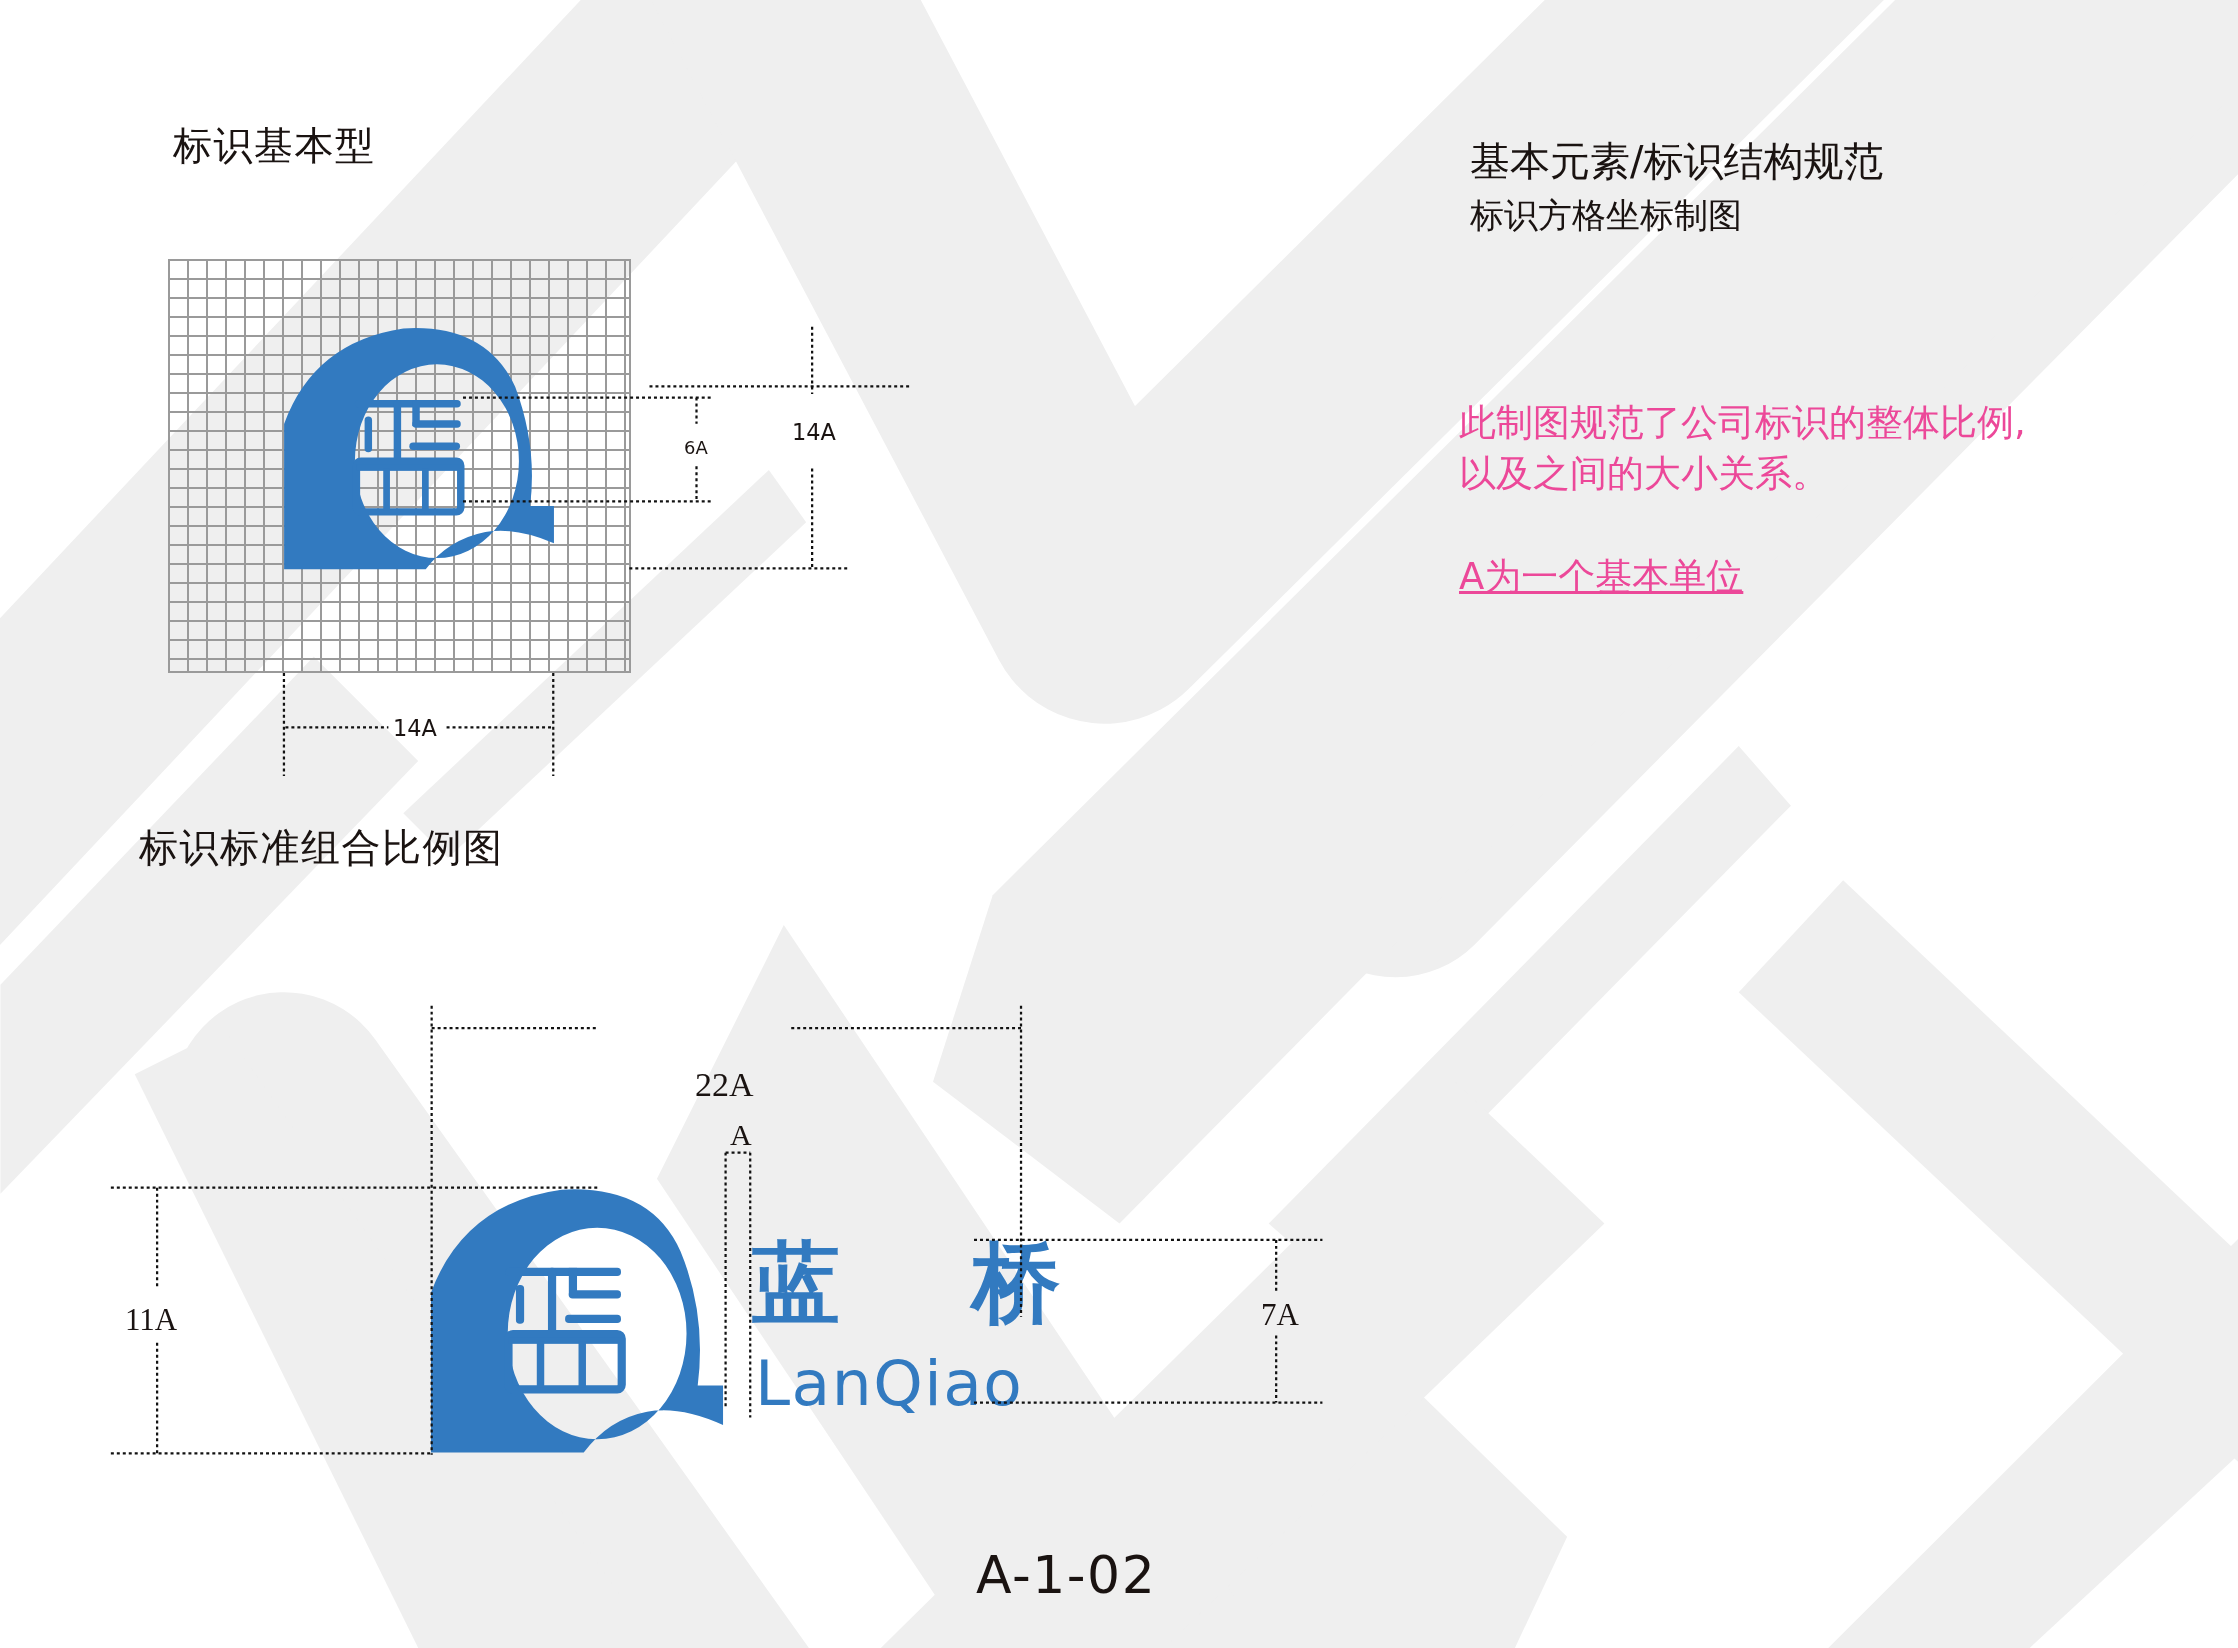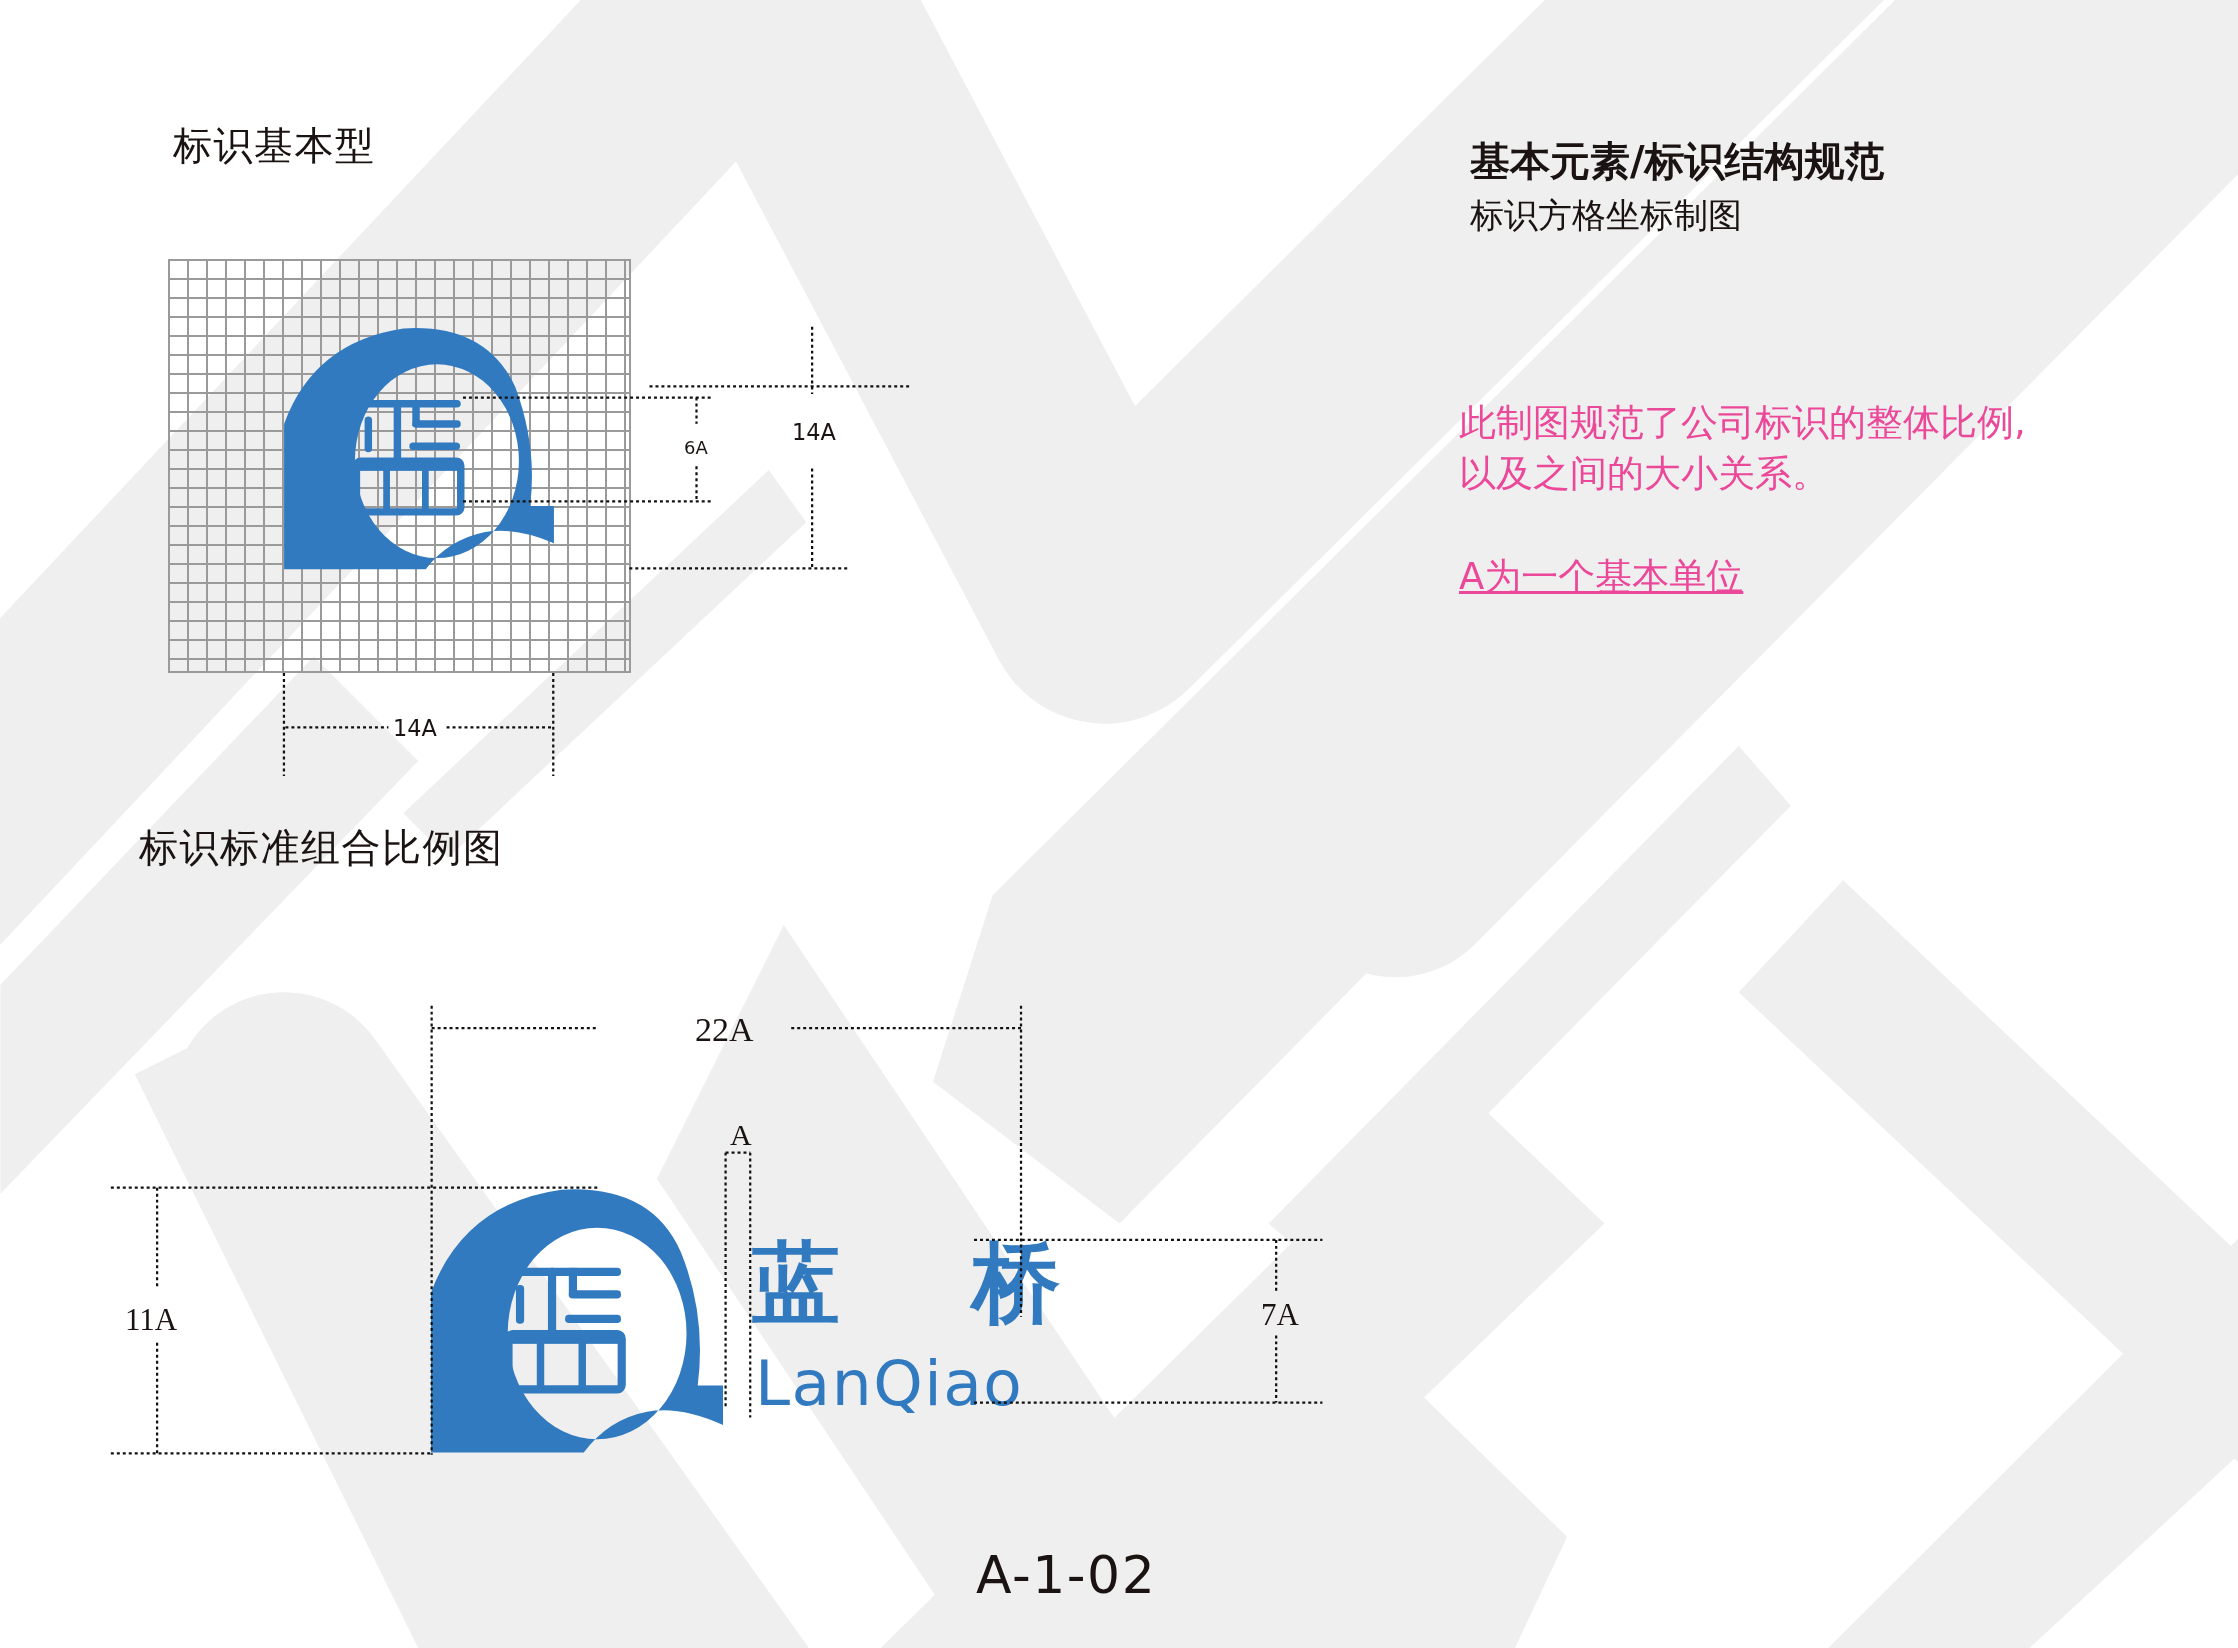--- a/index.html
+++ b/index.html
@@ -1,21 +1,21 @@
 <!DOCTYPE html>
 <html style="font-size:12px"><head>
 <meta charset="utf-8">
 <style>
   html, body { margin:0; padding:0; }
   body { width:2239px; height:1648px; position:relative; overflow:hidden; background:#ffffff;
          font-family:"DejaVu Sans", sans-serif; color:#1a1311; }
   .bg { position:absolute; left:0; top:0; width:2239px; height:1648px; }
   .abs { position:absolute; }
   .section-title { font-size:39px; letter-spacing:1.5px; white-space:nowrap; }
-  .hdr-title { font-size:40px; font-weight:bold; white-space:nowrap; }
+  .hdr-title { font-size:40px; font-weight:normal; white-space:nowrap; }
   .hdr-sub { font-size:34px; white-space:nowrap; }
   .desc { font-size:37px; line-height:51px; color:#ec4899; white-space:nowrap; }
   .dim-sans { font-family:"DejaVu Sans", sans-serif; color:#1a1311; white-space:nowrap; }
   .dim-serif { font-family:"Liberation Serif", serif; color:#1a1311; white-space:nowrap; }
   .grid { position:absolute; left:168px; top:259px; width:463px; height:414px;
           background-image:
             linear-gradient(to right, #9a9a9a 2.2px, transparent 2.2px),
             linear-gradient(to bottom, #9a9a9a 2.2px, transparent 2.2px);
           background-size:19px 19px;
           border-right:2.2px solid #9a9a9a; border-bottom:2.2px solid #9a9a9a; box-sizing:border-box; }
@@ -142,19 +142,19 @@
     <line x1="148" y1="1592" x2="800" y2="1592"></line>
     <line x1="148" y1="1948" x2="578" y2="1948"></line>
     <line x1="210" y1="1592" x2="210" y2="1726"></line>
     <line x1="210" y1="1800" x2="210" y2="1948"></line>
     <line x1="1305" y1="1662" x2="1772" y2="1662"></line>
     <line x1="1305" y1="1880" x2="1772" y2="1880"></line>
     <line x1="1710" y1="1662" x2="1710" y2="1730"></line>
     <line x1="1710" y1="1790" x2="1710" y2="1880"></line>
   </g>
 </svg>
-<div class="abs dim-serif" style="left:695px; top:1011px; font-size:34px;">22A</div>
+<div class="abs dim-serif" style="left:695px; top:1066px; font-size:34px;">22A</div>
 <div class="abs dim-serif" style="left:730px; top:1118px; font-size:30px;">A</div>
 <div class="abs dim-serif" style="left:125px; top:1302px; font-size:31px;">11A</div>
 <div class="abs dim-serif" style="left:1261px; top:1297px; font-size:31px;">7A</div>
 
 <div class="abs page-code" style="left:976px; top:1545px;">A-1-02</div>
 
 
 </body></html>

